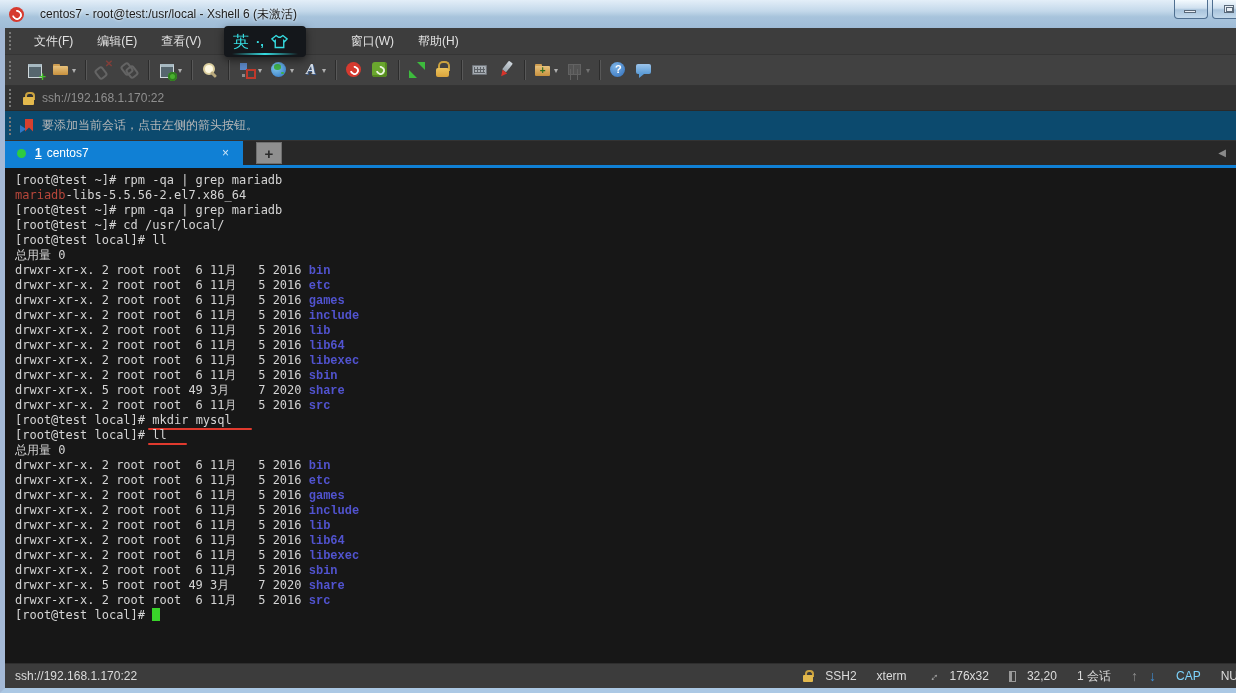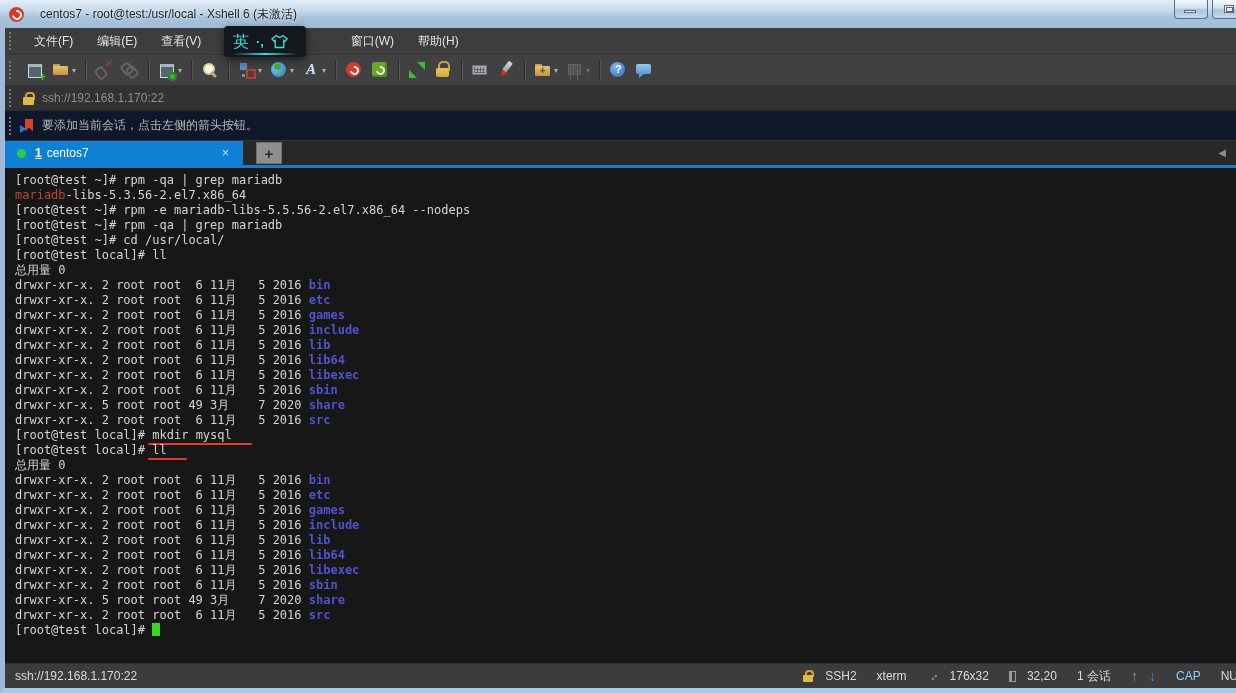--- a/index.html
+++ b/index.html
@@ -82,41 +82,41 @@
   .icon-feedback::after{content:"";position:absolute;left:4px;top:13px;border-top:4px solid #5b9bd5;border-right:5px solid transparent;}
 
   
   .addressbar{height:25px;background:#323232;display:flex;align-items:center;border-bottom:1px solid #2a2a2a;}
   .mini-lock{position:relative;width:13px;height:13px;flex:none;margin-right:7px;}
   .mini-lock::before{content:"";position:absolute;left:3px;top:0;width:6px;height:6px;border:2px solid #caa23f;border-bottom:none;border-radius:4px 4px 0 0;}
   .mini-lock::after{content:"";position:absolute;left:1px;top:5px;width:11px;height:8px;background:#e3b94d;border-radius:1px;}
   .address-url{color:#8f8f8f;font-size:12px;}
 
   
-  .noticebar{height:30px;background:#0f172a;display:flex;align-items:center;border-bottom:1px solid #333;}
+  .noticebar{height:30px;background:#0c4a6e;display:flex;align-items:center;border-bottom:1px solid #333;}
   .flag-icon{position:relative;width:12px;height:14px;flex:none;margin-right:8px;}
   .flag-icon::before{content:"";position:absolute;left:3px;top:0;width:8px;height:13px;background:#d6402f;clip-path:polygon(0 0,100% 0,100% 100%,50% 70%,0 100%);}
   .flag-icon::after{content:"";position:absolute;left:-2px;bottom:0;border-left:6px solid #2f78c8;border-top:4px solid transparent;border-bottom:4px solid transparent;}
   .notice-text{color:#b8b8b8;font-size:12px;}
 
   
   .tabbar{height:27px;background:#282828;display:flex;align-items:flex-end;border-bottom:3px solid #1080d5;position:relative;}
   .session-tab{height:24px;min-width:238px;background:#1080d5;display:flex;align-items:center;padding:0 10px 0 12px;color:#fff;}
   .status-dot{width:9px;height:9px;border-radius:50%;background:#2ecc40;margin-right:9px;flex:none;}
   .tab-number{font-weight:bold;font-size:12px;text-decoration:underline;margin-right:5px;}
   .tab-label{font-weight:normal;font-size:12px;}
   .tab-close{margin-left:auto;color:#cfe6f8;font-size:12px;padding:0 4px;}
   .new-tab{width:26px;height:22px;background:#8f8f8f;color:#2b2b2b;font-size:15px;font-weight:bold;text-align:center;line-height:21px;margin-left:13px;margin-bottom:1px;border:1px solid #6f6f6f;}
   .tab-scroll{position:absolute;right:10px;top:6px;color:#8a8a8a;font-size:10px;}
 
   
   .terminal{flex:1;background:#171717;overflow:hidden;padding:5px 0 0 10px;}
   .tline{position:relative;white-space:pre;height:15px;font:12px/15px "DejaVu Sans Mono",monospace;color:#d4d4d4;}
   .c-match{color:#b8473b;font-weight:normal;}
-  .c-dir{color:#5153cf;font-weight:bold;}
+  .c-dir{color:#5153cf;font-weight:bold;font-family:Liberation Mono, monospace;}
   .useg{position:relative;}
   .useg::after{content:"";position:absolute;left:-4px;right:-20px;bottom:-3px;height:2px;background:#e03a2e;border-radius:1px;}
   .tmark::after{content:"";position:absolute;left:-2px;top:13px;width:352px;height:2px;background:#e03a2e;border-radius:1px;}
   .cursor{display:inline-block;width:8px;height:13px;background:#39d42a;vertical-align:-2px;}
 
   
   .statusbar{height:25px;background:#3c3c3c;border-top:1px solid #2e2e2e;display:flex;align-items:center;color:#dcdcdc;font-size:12px;overflow:hidden;padding-left:10px;}
   .sb-right{margin-left:auto;display:flex;align-items:center;gap:20px;margin-right:-12px;}
   .sb-item{display:flex;align-items:center;gap:11px;white-space:nowrap;}
   .sb-lock{position:relative;width:12px;height:12px;}
@@ -257,22 +257,21 @@
         <span class="tab-label">centos7</span>
         <span class="tab-close">×</span>
       </div>
       <div class="new-tab">+</div>
       <span class="tab-scroll">◀</span>
     </div>
 
     <div class="terminal">
 
     <div class="tline"><span>[root@test ~]# rpm -qa | grep mariadb</span></div>
-        <div class="tline"><span class="c-match">mariadb</span><span>-libs-5.3.56-2.el7.x86_64</span></div>
-        <div class="tline"><span>[root@test ~]# rpm -e mariadb-libs-5.5.56-2.el7.x86_64 --nodeps</span></div>
+        <div class="tline"><span class="c-match">mariadb</span><span>-libs-5.5.56-2.el7.x86_64</span></div>
         <div class="tline"><span>[root@test ~]# rpm -qa | grep mariadb</span></div>
         <div class="tline"><span>[root@test ~]# cd /usr/local/</span></div>
         <div class="tline"><span>[root@test local]# ll</span></div>
         <div class="tline"><span>总用量 0</span></div>
         <div class="tline"><span>drwxr-xr-x. 2 root root  6 11月   5 2016 </span><span class="c-dir">bin</span></div>
         <div class="tline"><span>drwxr-xr-x. 2 root root  6 11月   5 2016 </span><span class="c-dir">etc</span></div>
         <div class="tline"><span>drwxr-xr-x. 2 root root  6 11月   5 2016 </span><span class="c-dir">games</span></div>
         <div class="tline"><span>drwxr-xr-x. 2 root root  6 11月   5 2016 </span><span class="c-dir">include</span></div>
         <div class="tline"><span>drwxr-xr-x. 2 root root  6 11月   5 2016 </span><span class="c-dir">lib</span></div>
         <div class="tline"><span>drwxr-xr-x. 2 root root  6 11月   5 2016 </span><span class="c-dir">lib64</span></div>

